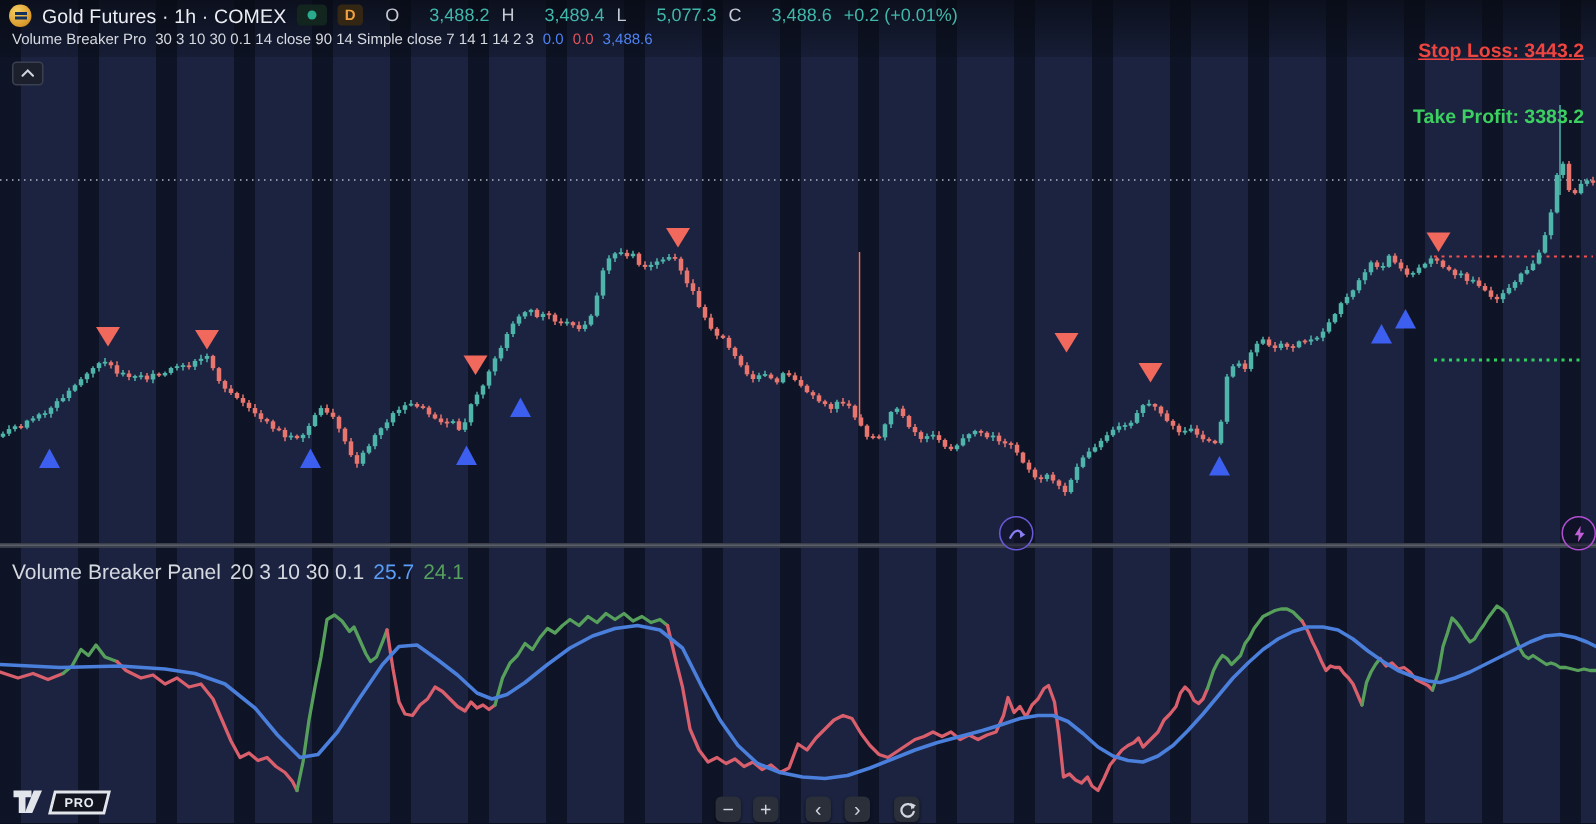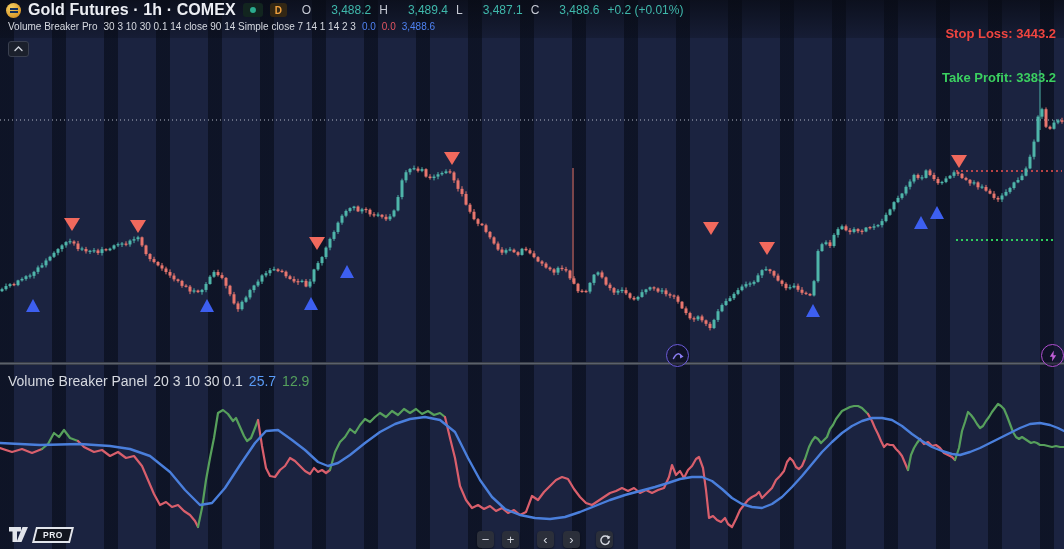--- a/index.html
+++ b/index.html
@@ -12,35 +12,35 @@
       #1b2340;
   }
   #chart{position:absolute;left:0;top:0;}
   .toprows{position:absolute;left:0;top:0;width:100%;height:38px;
     background:linear-gradient(rgba(8,11,20,0.78), rgba(8,11,20,0.25));}
   .row1{position:absolute;left:6px;top:2px;display:flex;align-items:center;gap:7px;height:16px;}
   .sym-logo{width:15px;height:15px;border-radius:50%;
     background:radial-gradient(circle at 35% 30%, #f5cf63, #d99a2b 70%, #a9741c);
     display:flex;align-items:center;justify-content:center;flex:0 0 auto;}
   .sym-logo i{display:block;width:8px;height:5px;border-top:2px solid #14305c;border-bottom:2px solid #14305c;}
-  .sym-title{color:#eceef3;font-size:16px;font-weight:700;letter-spacing:.1px;}
+  .sym-title{color:#eceef3;font-size:13px;font-weight:400;letter-spacing:.1px;}
   .pill{height:14px;border-radius:3px;display:flex;align-items:center;justify-content:center;}
   .pill-status{width:20px;background:#12251f;}
   .pill-status b{width:6px;height:6px;border-radius:50%;background:#2bab8e;}
   .pill-interval{width:17px;background:#332714;color:#f0a03e;font-size:10px;font-weight:700;}
   .ohlc{display:flex;align-items:center;gap:4px;font-size:12px;margin-left:8px;}
   .ohlc .k{color:#c6cad4;}
   .ohlc .v{color:#3fb8ab;margin-right:4px;margin-left:16px;}
   .ohlc .chg{color:#3fb8ab;text-align:center;}
   .row2{position:absolute;left:8px;top:21px;display:flex;align-items:center;gap:6px;font-size:10px;color:#d6d9e0;}
   .row2 .vb{color:#4f82f2;} .row2 .vr{color:#e25560;}
   .collapse-btn{position:absolute;left:8px;top:41px;width:21px;height:16px;border-radius:3px;
     background:#1b202c;border:1px solid #3a4050;display:flex;align-items:center;justify-content:center;cursor:pointer;}
   .sltp{position:absolute;right:8px;top:24px;text-align:right;font-size:13px;font-weight:700;line-height:20px;}
-  .sl{color:#ef4540;} .tp{color:#3bd060;margin-top:24px;}
+  .sl{color:#ef4540;text-decoration:underline;} .tp{color:#3bd060;margin-top:24px;}
   .separator{position:absolute;left:0;top:362px;width:100%;height:3px;background:#5b616c;
     border-top:1px solid #3a3f49;border-bottom:1px solid #3a3f49;cursor:row-resize;}
   .panel-title{position:absolute;left:8px;top:373px;display:flex;align-items:center;gap:6px;font-size:14px;color:#d6d9e0;}
   .panel-title .vb{color:#5b9cf6;} .panel-title .vg{color:#55a05c;}
   .circle-btn{position:absolute;width:23px;height:23px;border-radius:50%;background:rgba(16,16,40,0.55);
     display:flex;align-items:center;justify-content:center;cursor:pointer;}
   .goto-btn{left:666px;top:344px;border:1.5px solid #6b5ad8;}
   .boost-btn{left:1041px;top:344px;border:1.5px solid #b04fd0;}
   .toolbar-btn{position:absolute;top:531px;width:17px;height:17px;border-radius:4px;background:#2b2f3a;
     color:#d3d6de;display:flex;align-items:center;justify-content:center;cursor:pointer;
@@ -642,21 +642,21 @@
     <span class="pill pill-status">
         <b></b>
       </span>
     <span class="pill pill-interval">D</span>
     <span class="ohlc">
       <span class="k">O</span>
       <span class="v">3,488.2</span>
       <span class="k">H</span>
       <span class="v">3,489.4</span>
       <span class="k">L</span>
-      <span class="v">3,487.1</span>
+      <span class="v">5,077.3</span>
       <span class="k">C</span>
       <span class="v">3,488.6</span>
       <span class="chg">+0.2 (+0.01%)</span>
     </span>
   </div>
 
   <div class="row2">
     <span>Volume Breaker Pro</span>
     <span>30 3 10 30 0.1 14 close 90 14 Simple close 7 14 1 14 2 3</span>
     <span class="vb">0.0</span>
@@ -674,21 +674,21 @@
     <div class="sl">Stop Loss: 3443.2</div>
     <div class="tp">Take Profit: 3383.2</div>
   </div>
 
   <div class="separator"></div>
 
   <div class="panel-title">
     <span>Volume Breaker Panel</span>
     <span>20 3 10 30 0.1</span>
     <span class="vb">25.7</span>
-    <span class="vg">12.9</span>
+    <span class="vg">24.1</span>
   </div>
 
   <div class="circle-btn goto-btn">
     <svg width="14" height="12" viewBox="-7 -6 14 12">
       <path d="M -4.5 2.5 C -1.5 -3.5, 1.5 -3 3.5 0" fill="none" stroke="#8b7df2" stroke-width="1.5" stroke-linecap="round"></path>
       <path d="M 1.8 -1.8 L 5.6 0.4 L 2.2 2.6 Z" fill="#8b7df2"></path>
     </svg>
   </div>
 
   <div class="circle-btn boost-btn">

